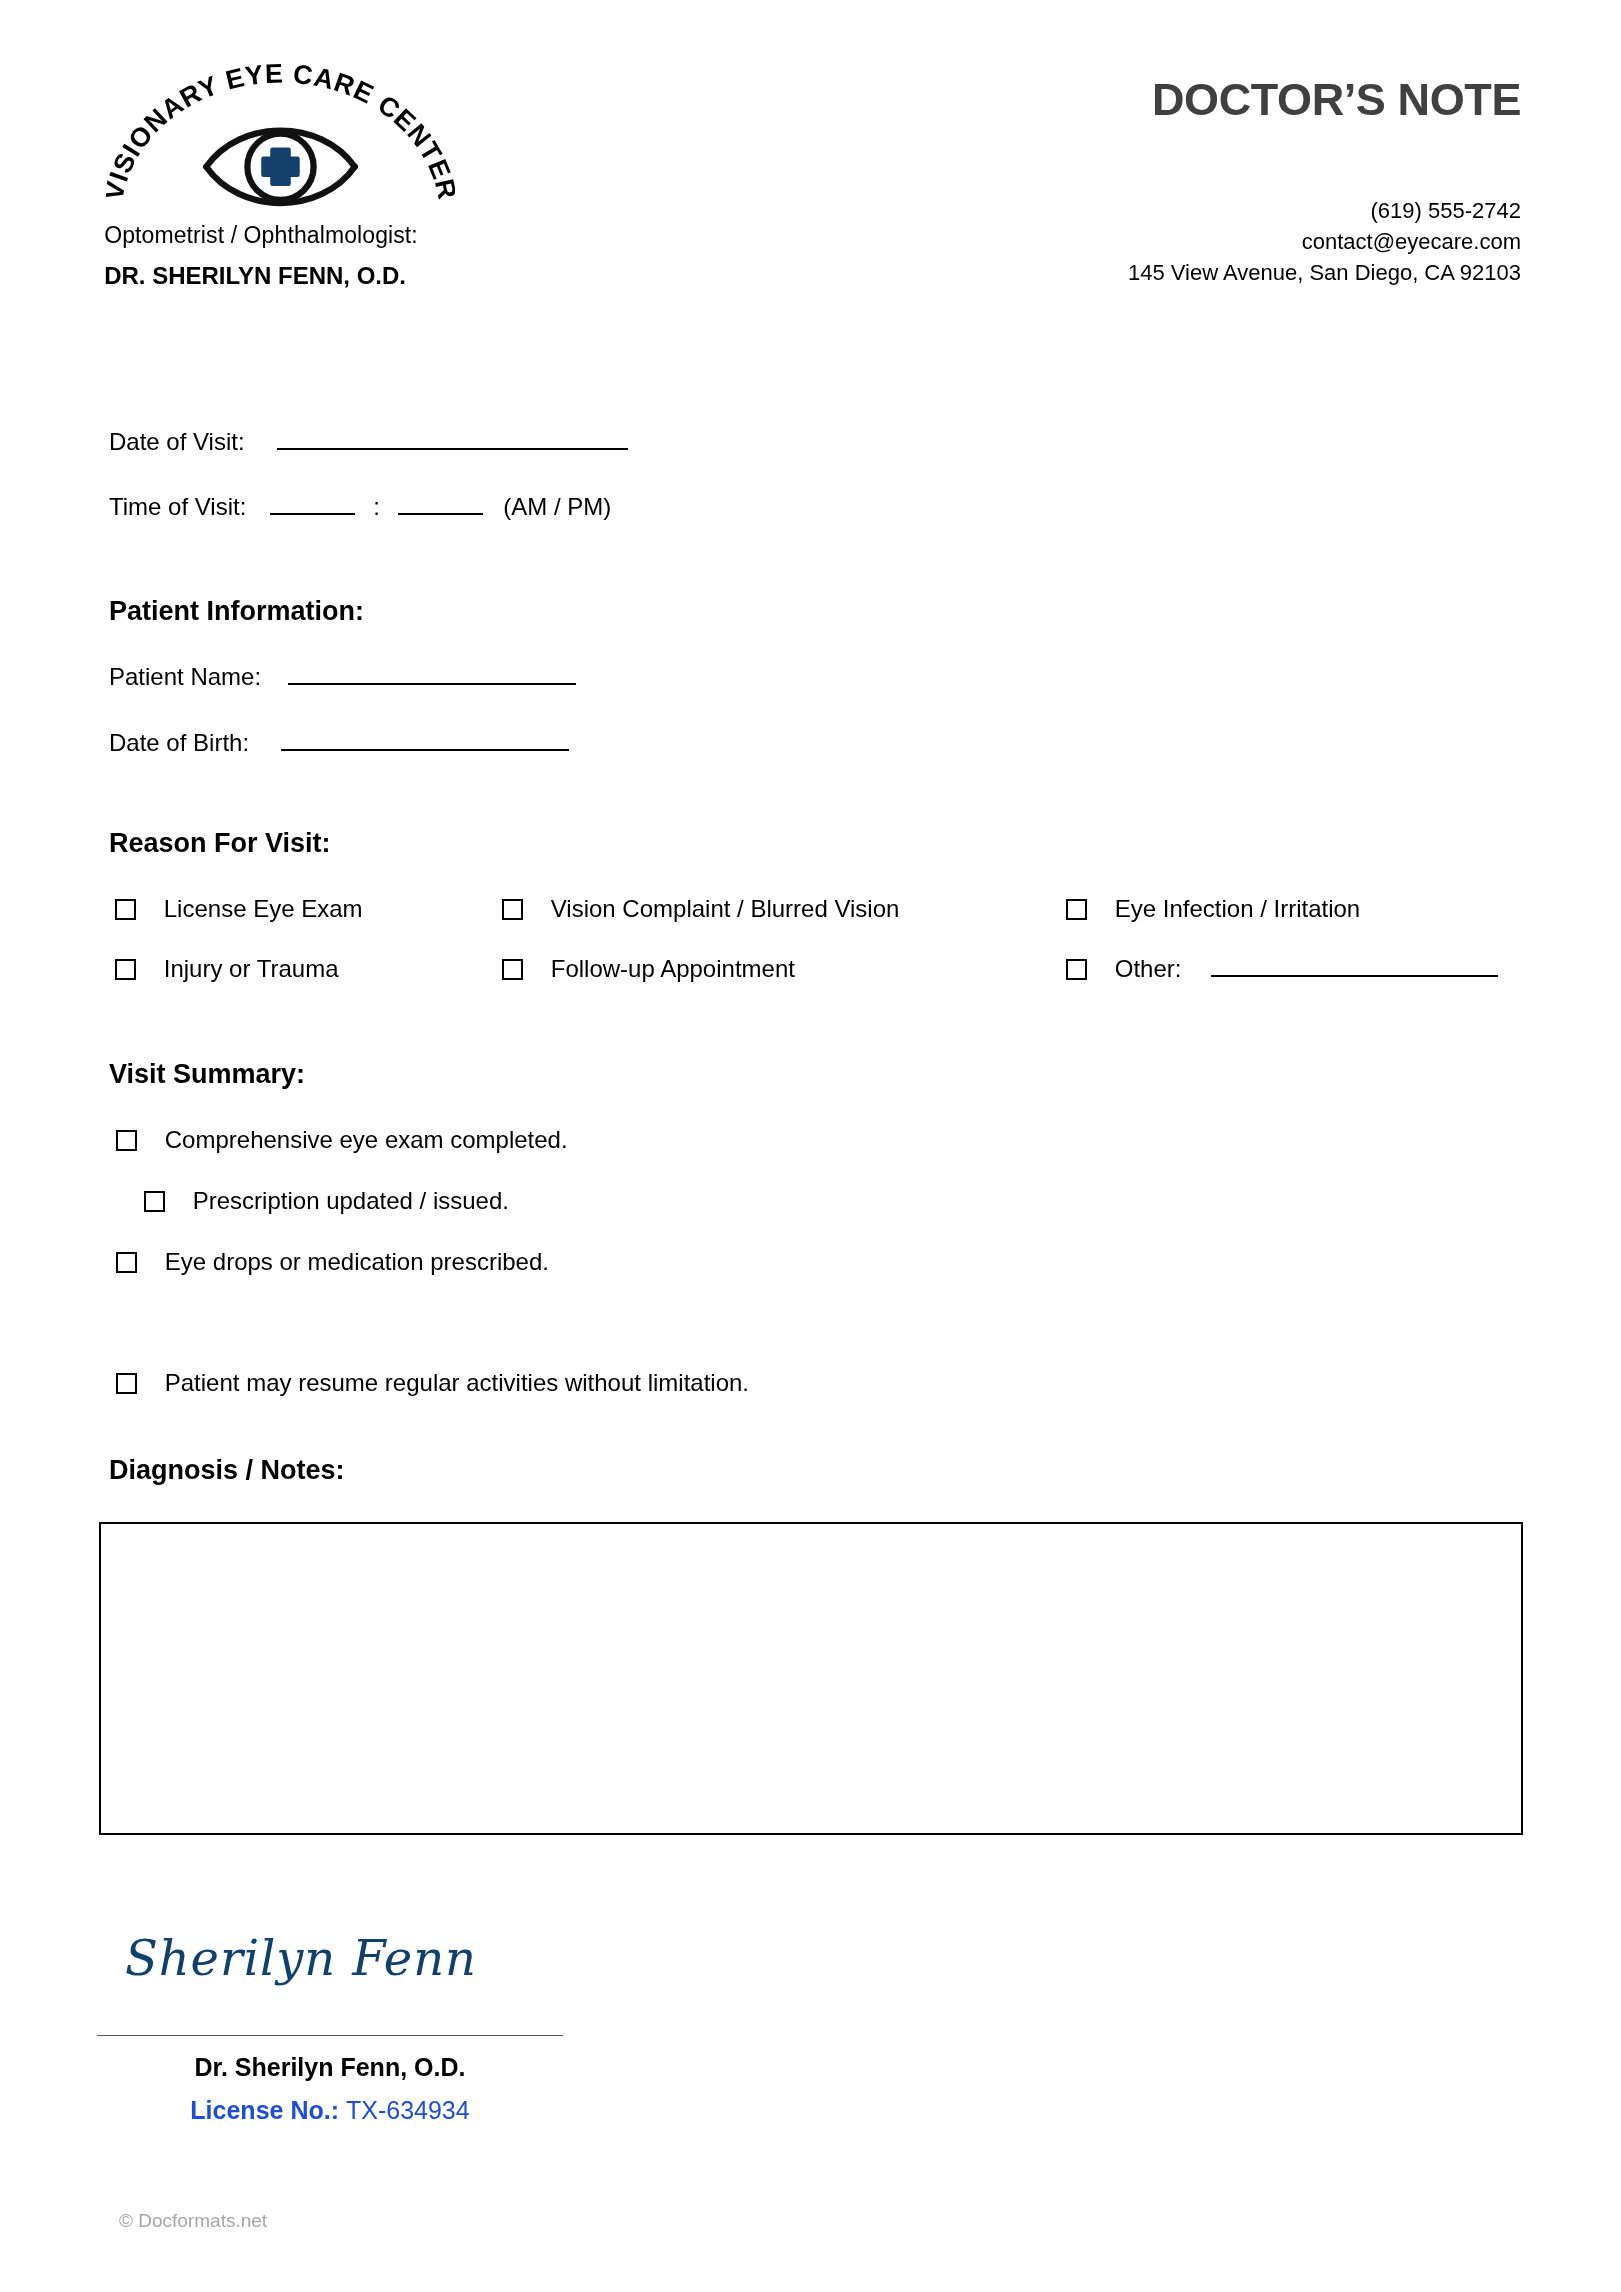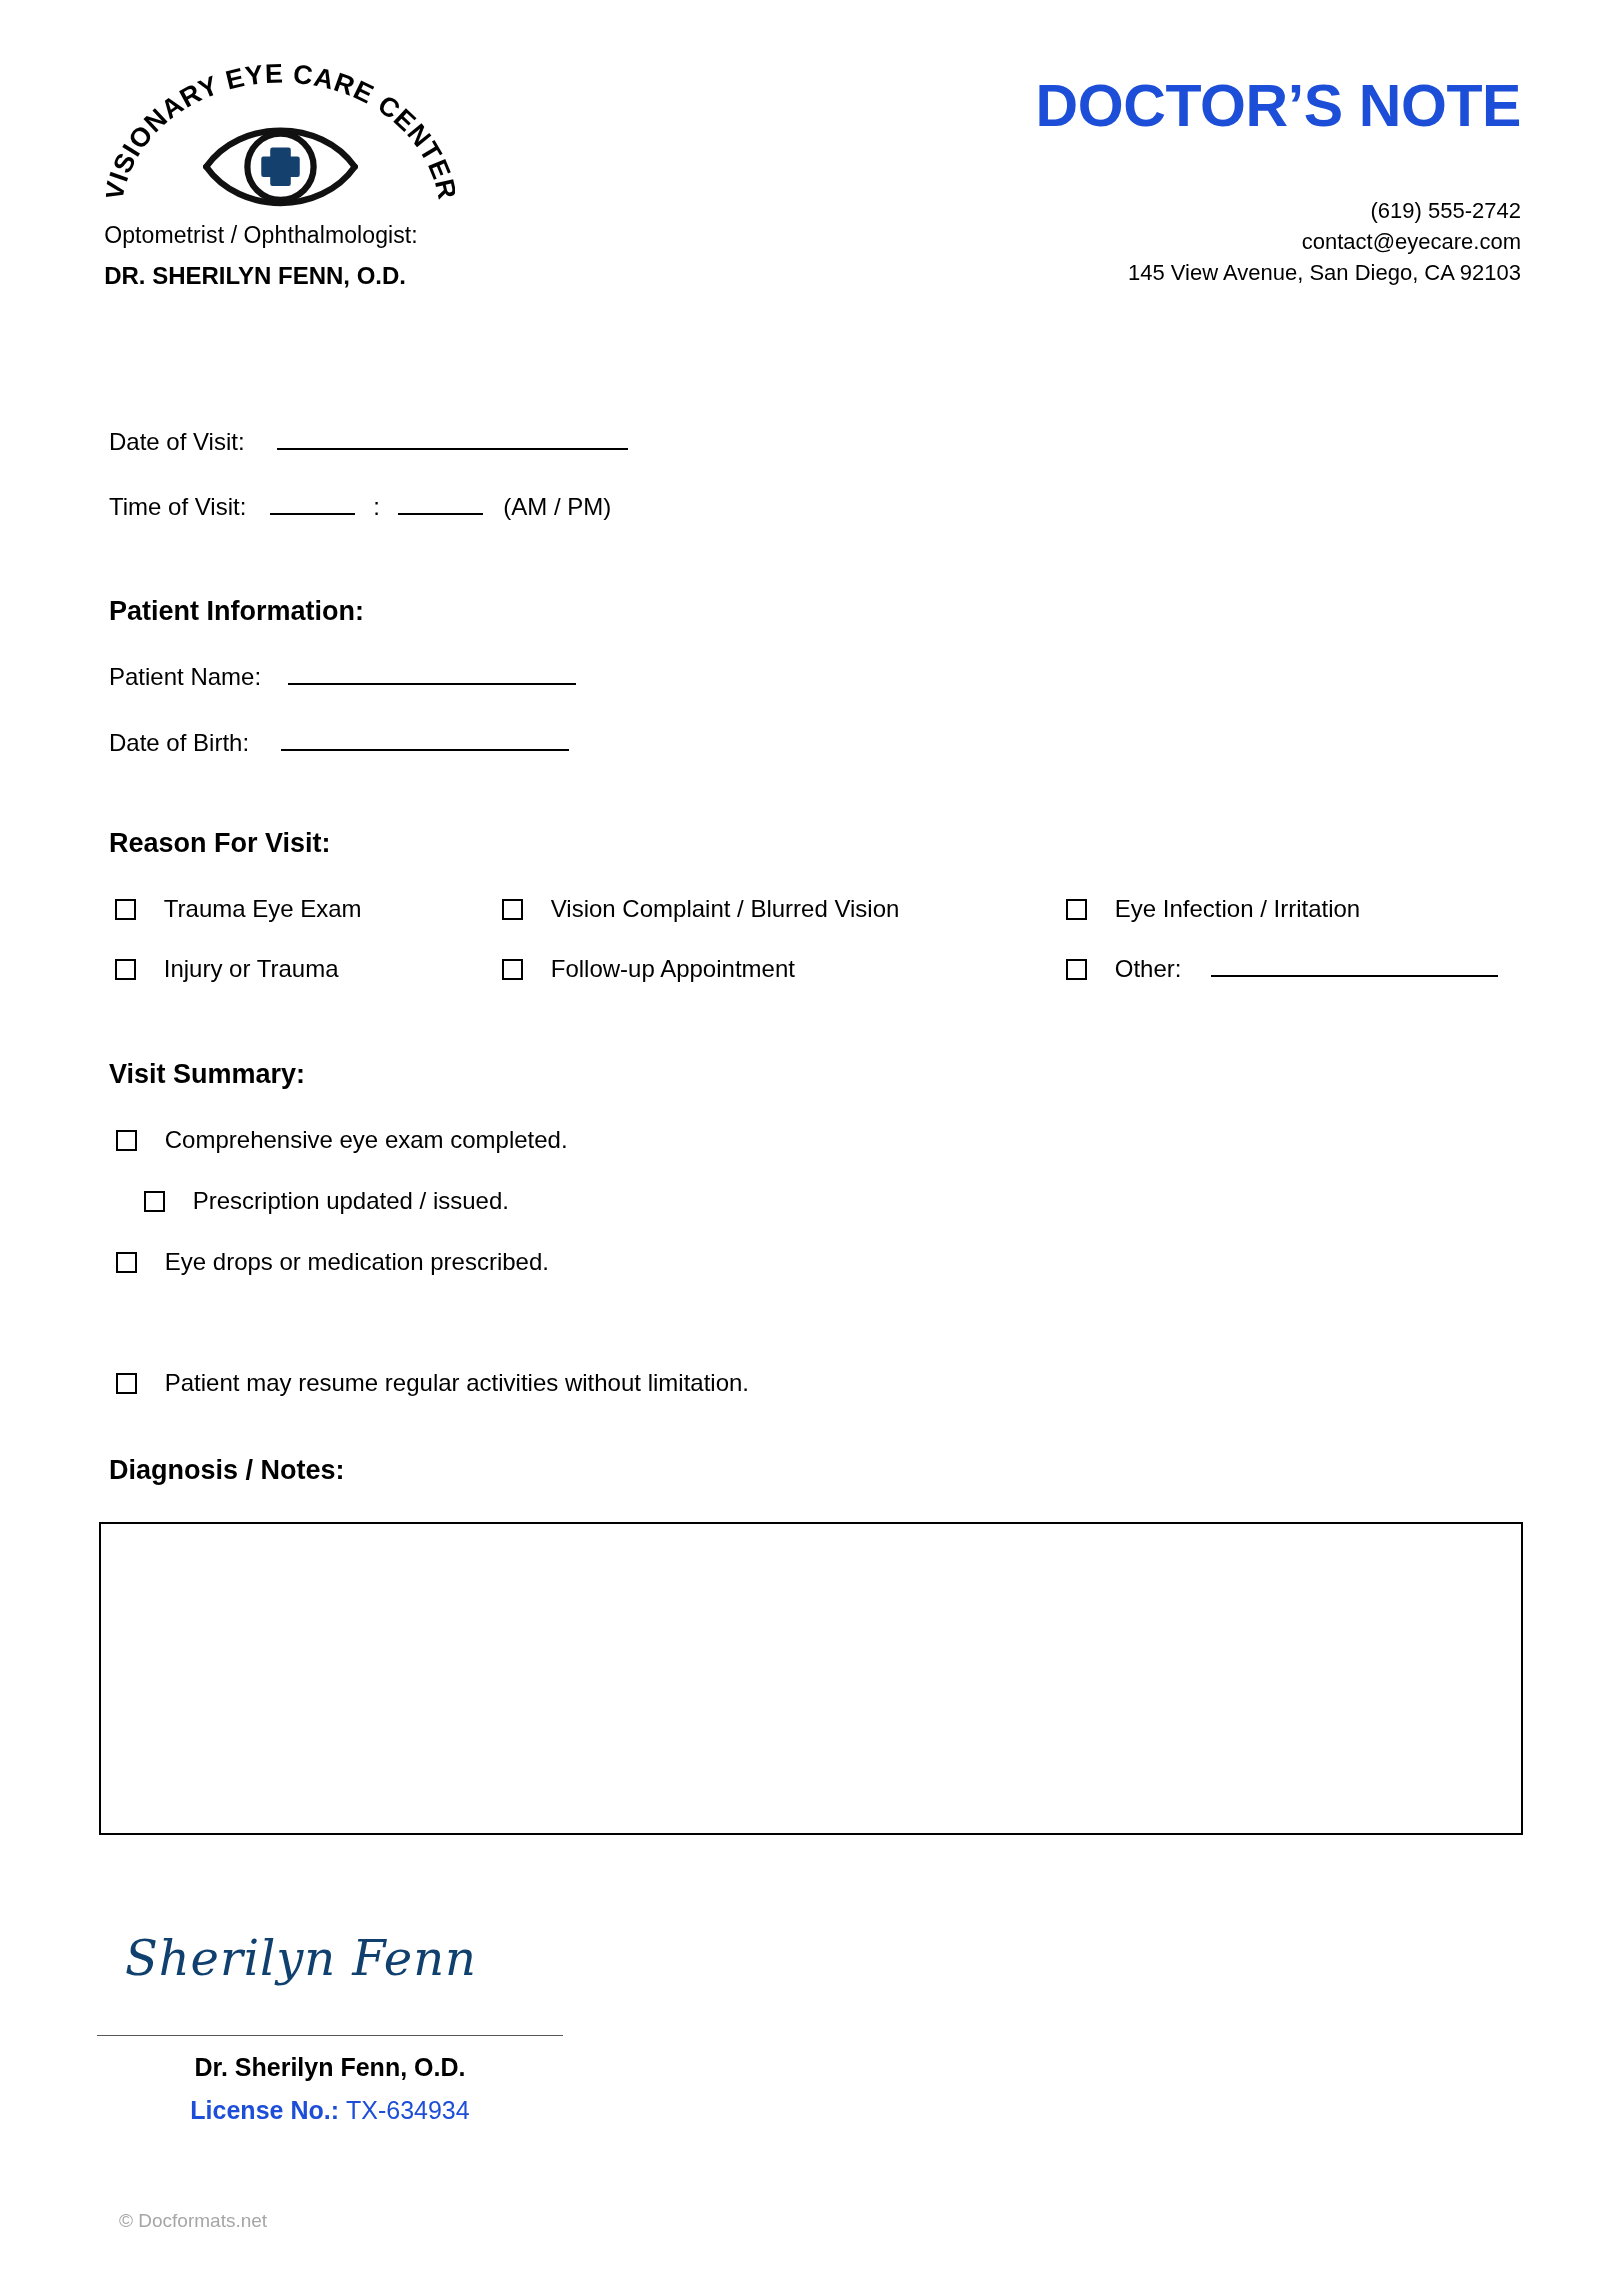--- a/index.html
+++ b/index.html
@@ -61,24 +61,24 @@
     font-size: 24px;
     font-weight: bold;
     color: #000;
     white-space: nowrap;
   }
 
   .title {
     position: absolute;
     right: 100px;
     top: 77px;
-    font-size: 59px;
+    font-size: 45px;
     font-weight: bold;
     letter-spacing: -0.4px;
-    color: #1d4ed8;
+    color: #404040;
     text-align: right;
     line-height: 1;
     white-space: nowrap;
   }
   .contact-lines {
     position: absolute;
     right: 100px;
     top: 195px;
     text-align: right;
     font-size: 22px;
@@ -259,21 +259,21 @@
 
   <div class="row" style="left:109px; top:729px;">
     <span class="lbl">Date of Birth:</span>
     <span class="uline" style="width:288px; margin-left:28px;"></span>
   </div>
 
   <div class="heading" style="left:109px; top:828px;">Reason For Visit:</div>
 
   <div class="cbrow" style="left:115px; top:895px;">
     <span class="cb"></span>
-    <span class="cbtext">Trauma Eye Exam</span>
+    <span class="cbtext">License Eye Exam</span>
   </div>
   <div class="cbrow" style="left:502px; top:895px;">
     <span class="cb"></span>
     <span class="cbtext">Vision Complaint / Blurred Vision</span>
   </div>
   <div class="cbrow" style="left:1066px; top:895px;">
     <span class="cb"></span>
     <span class="cbtext">Eye Infection / Irritation</span>
   </div>
 

